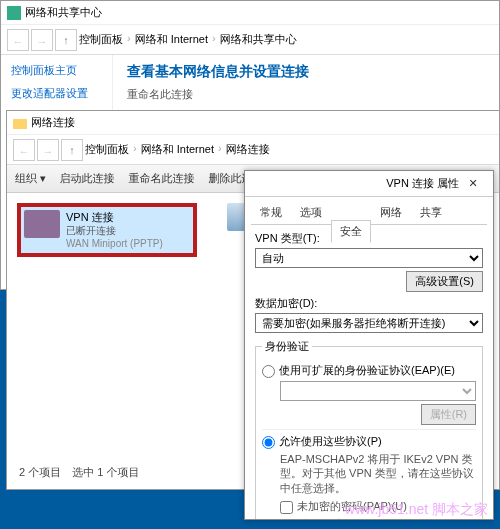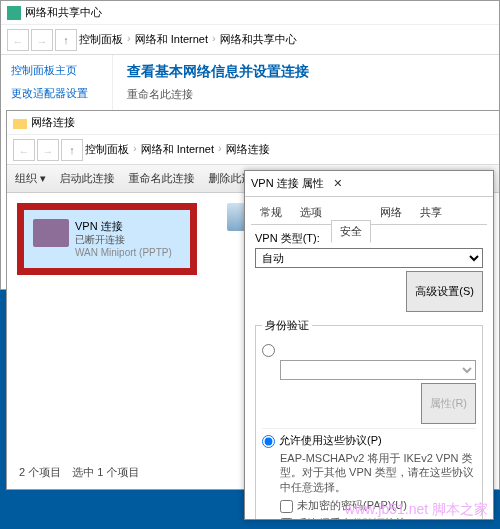--- a/index.html
+++ b/index.html
@@ -20,40 +20,40 @@
 .main{flex:1;padding:8px 14px}
 .main h2{font-size:14px;color:#0063b1;font-weight:700;margin-bottom:6px}
 .netgrid{display:flex;gap:60px;margin-top:8px}
 .netgrid .col div{margin-bottom:3px}
 .lbl{color:#555}
 a.link{color:#06c}
 .cmdbar{height:28px;background:linear-gradient(#f7f7f7,#e9e9e9);display:flex;align-items:center;padding:0 8px;gap:14px;border-bottom:1px solid #ccc;font-size:11px}
 .cmdbar span{color:#333}
 .itemarea{display:flex;padding:10px;gap:30px;background:#fff}
 .adapter{display:flex;gap:6px;width:180px}
-.adapter.sel{background:#cce8ff;border:7px solid #b91c1c;padding:9px}
+.adapter.sel{background:#cce8ff;border:4px solid #b91c1c;padding:3px}
 .adapter .icon{width:36px;height:28px;background:#8d6e99;border-radius:2px;position:relative}
 .adapter .icon.eth{background:linear-gradient(#cfe0ef,#7fa8c9)}
 .adapter .txt div{line-height:1.3}
 .adapter .txt .t{color:#000}
 .adapter .txt .s{color:#555;font-size:10px}
 .adapter .txt .d{color:#888;font-size:10px}
 .statusbar{position:absolute;bottom:6px;left:6px;color:#444;background:#fff;padding:3px 6px}
 .watermark{position:absolute;right:12px;bottom:10px;color:#f0abfc;font-size:14px;font-family:Arial}
 .modal{position:absolute;right:6px;top:170px;width:250px;height:350px;background:#fff;border:1px solid #888;box-shadow:0 0 6px rgba(0,0,0,.3);display:flex;flex-direction:column}
-.modal .mtitle{background:#fff;height:26px;display:flex;align-items:center;justify-content:flex-start;padding:0 6px;border-bottom:1px solid #ccc}
+.modal .mtitle{background:#fff;height:26px;display:flex;align-items:center;justify-content:flex-end;padding:0 6px;border-bottom:1px solid #ccc}
 .modal .close{width:28px;height:20px;display:flex;align-items:center;justify-content:center;color:#333}
 .tabs{display:flex;border-bottom:1px solid #ccc;margin:4px 6px 0}
 .tab{padding:3px 8px;border:1px solid transparent;color:#333}
 .tab.active{border:1px solid #ccc;border-bottom:1px solid #fff;background:#fff;position:relative;top:19px}
 .mbody{padding:6px 10px;overflow:auto;flex:1}
 .field{margin-bottom:4px}
 .field label{display:block;margin-bottom:2px;color:#000}
 select,input[type=text]{width:100%;border:1px solid #777;padding:2px;background:#fff}
-.btn{border:1px solid #888;background:#e9e9e9;padding:12px 8px;float:right;margin-top:3px}
+.btn{border:1px solid #888;background:#e9e9e9;padding:2px 8px;float:right;margin-top:3px}
 .group{border:1px solid #ccc;padding:6px;margin-top:6px}
 .group legend{font-size:11px;padding:0 3px}
 .radio,.check{display:flex;align-items:flex-start;gap:4px;margin:3px 0;font-size:10.5px}
 .radio input,.check input{margin-top:2px}
 .sub{margin-left:18px;color:#555;font-size:10px;line-height:1.3}
 .sub .note{margin-bottom:4px}
 hr.sp{border:none;border-top:1px solid #eee;margin:4px 0}
 </style>
 </head>
 <body>
@@ -167,24 +167,31 @@
   </div>
   <div class="mbody">
     <div class="field">
       <label>VPN 类型(T):</label>
       <select>
         <option>自动</option>
       </select>
       <button class="btn">高级设置(S)</button>
       <div style="clear:both"></div>
     </div>
+    <div class="field">
+      <label>数据加密(D):</label>
+      <select>
+        <option>需要加密(如果服务器拒绝将断开连接)</option>
+      </select>
+    </div>
     <fieldset class="group">
       <legend>身份验证</legend>
       <label class="radio">
         <input type="radio" name="auth" style="">
+        <span>使用可扩展的身份验证协议(EAP)(E)</span>
       </label>
       <div class="sub">
         <select disabled=""><option></option></select>
         <button class="btn" disabled="">属性(R)</button>
         <div style="clear:both"></div>
       </div>
       <hr class="sp">
       <label class="radio">
         <input type="radio" name="auth" checked="" style="">
         <span>允许使用这些协议(P)</span>

